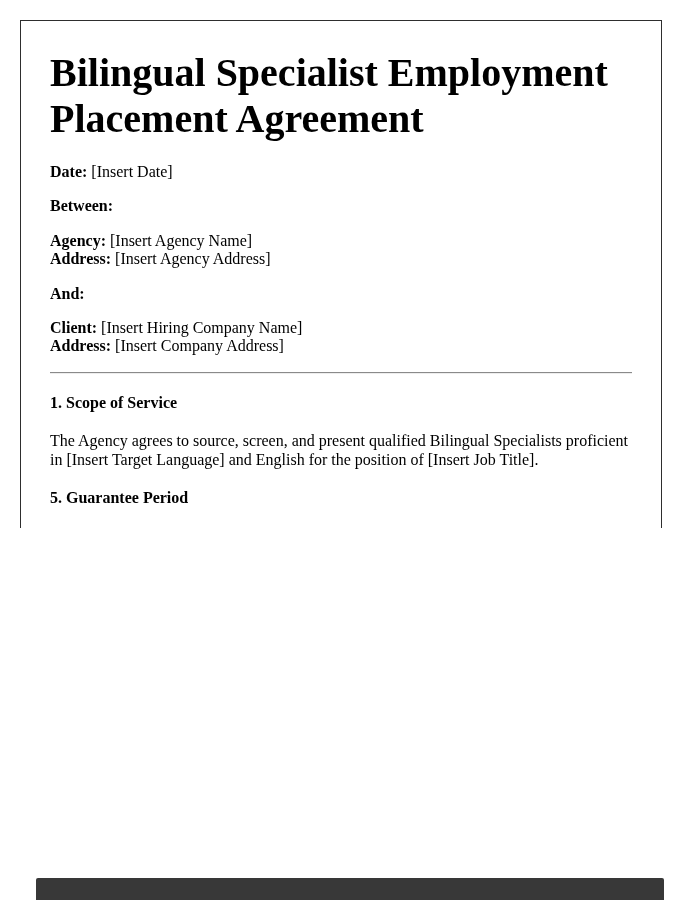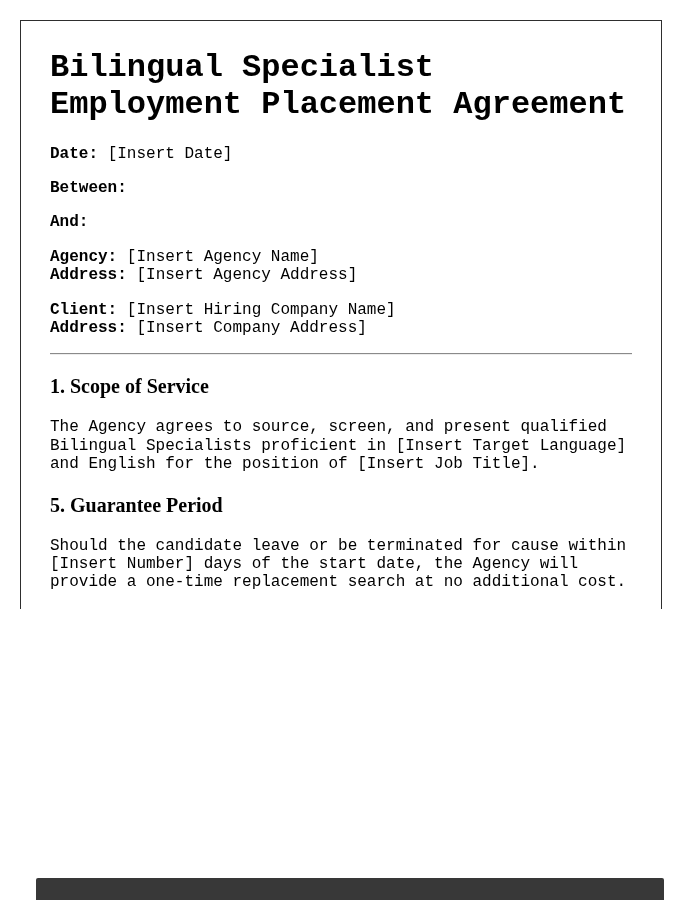--- a/index.html
+++ b/index.html
@@ -22,35 +22,33 @@
     width: 642px;
     box-sizing: border-box;
     border: 1px solid #2e2e2e;
     border-bottom: none;
     padding: 8px 29px 1px 29px;
     background: #ffffff;
     font-size: 16px;
     line-height: 1.15;
   }
   .page h1 {
-    font-size: 32px;
+    font-size: 40px;
     line-height: 1.15;
     font-weight: bold;
     margin: 21px 0;
-    font-family: Liberation Mono, monospace;
   }
   .page h2 {
-    font-size: 20px;
+    font-size: 16px;
     line-height: 1.15;
     font-weight: bold;
     margin: 20px 0;
   }
   .page p {
     margin: 16px 0;
-    font-family: Liberation Mono, monospace;
   }
   .rule {
     border: none;
     border-top: 1px solid #8a8a8a;
     border-bottom: 1px solid #ededed;
     height: 0;
     margin: 10px 0 8px 0;
   }
   .next-page-band {
     position: absolute;
@@ -72,29 +70,29 @@
   <p>
     <strong>Date:</strong>
     <span>[Insert Date]</span>
   </p>
 
   <p>
     <strong>Between:</strong>
   </p>
 
   <p>
-    <strong>And:</strong>
-  </p>
-
-  <p>
     <strong>Agency:</strong>
     <span>[Insert Agency Name]</span>
     <br>
     <strong>Address:</strong>
     <span>[Insert Agency Address]</span>
+  </p>
+
+  <p>
+    <strong>And:</strong>
   </p>
 
   <p>
     <strong>Client:</strong>
     <span>[Insert Hiring Company Name]</span>
     <br>
     <strong>Address:</strong>
     <span>[Insert Company Address]</span>
   </p>
 
@@ -104,18 +102,17 @@
     <h2>1. Scope of Service</h2>
     <p>The Agency agrees to source, screen, and present qualified Bilingual Specialists proficient in [Insert Target Language] and English for the position of [Insert Job Title].</p>
   </section>
 
 
   <section>
   </section>
 
   <section>
     <h2>5. Guarantee Period</h2>
-    <p>Should the candidate leave or be terminated for cause within [Insert Number] days of the start date, the Agency will provide a one-time replacement search at no additional cost.</p>
   </section>
 
 </div>
 
 <div class="next-page-band"></div>
 
 </body></html>

